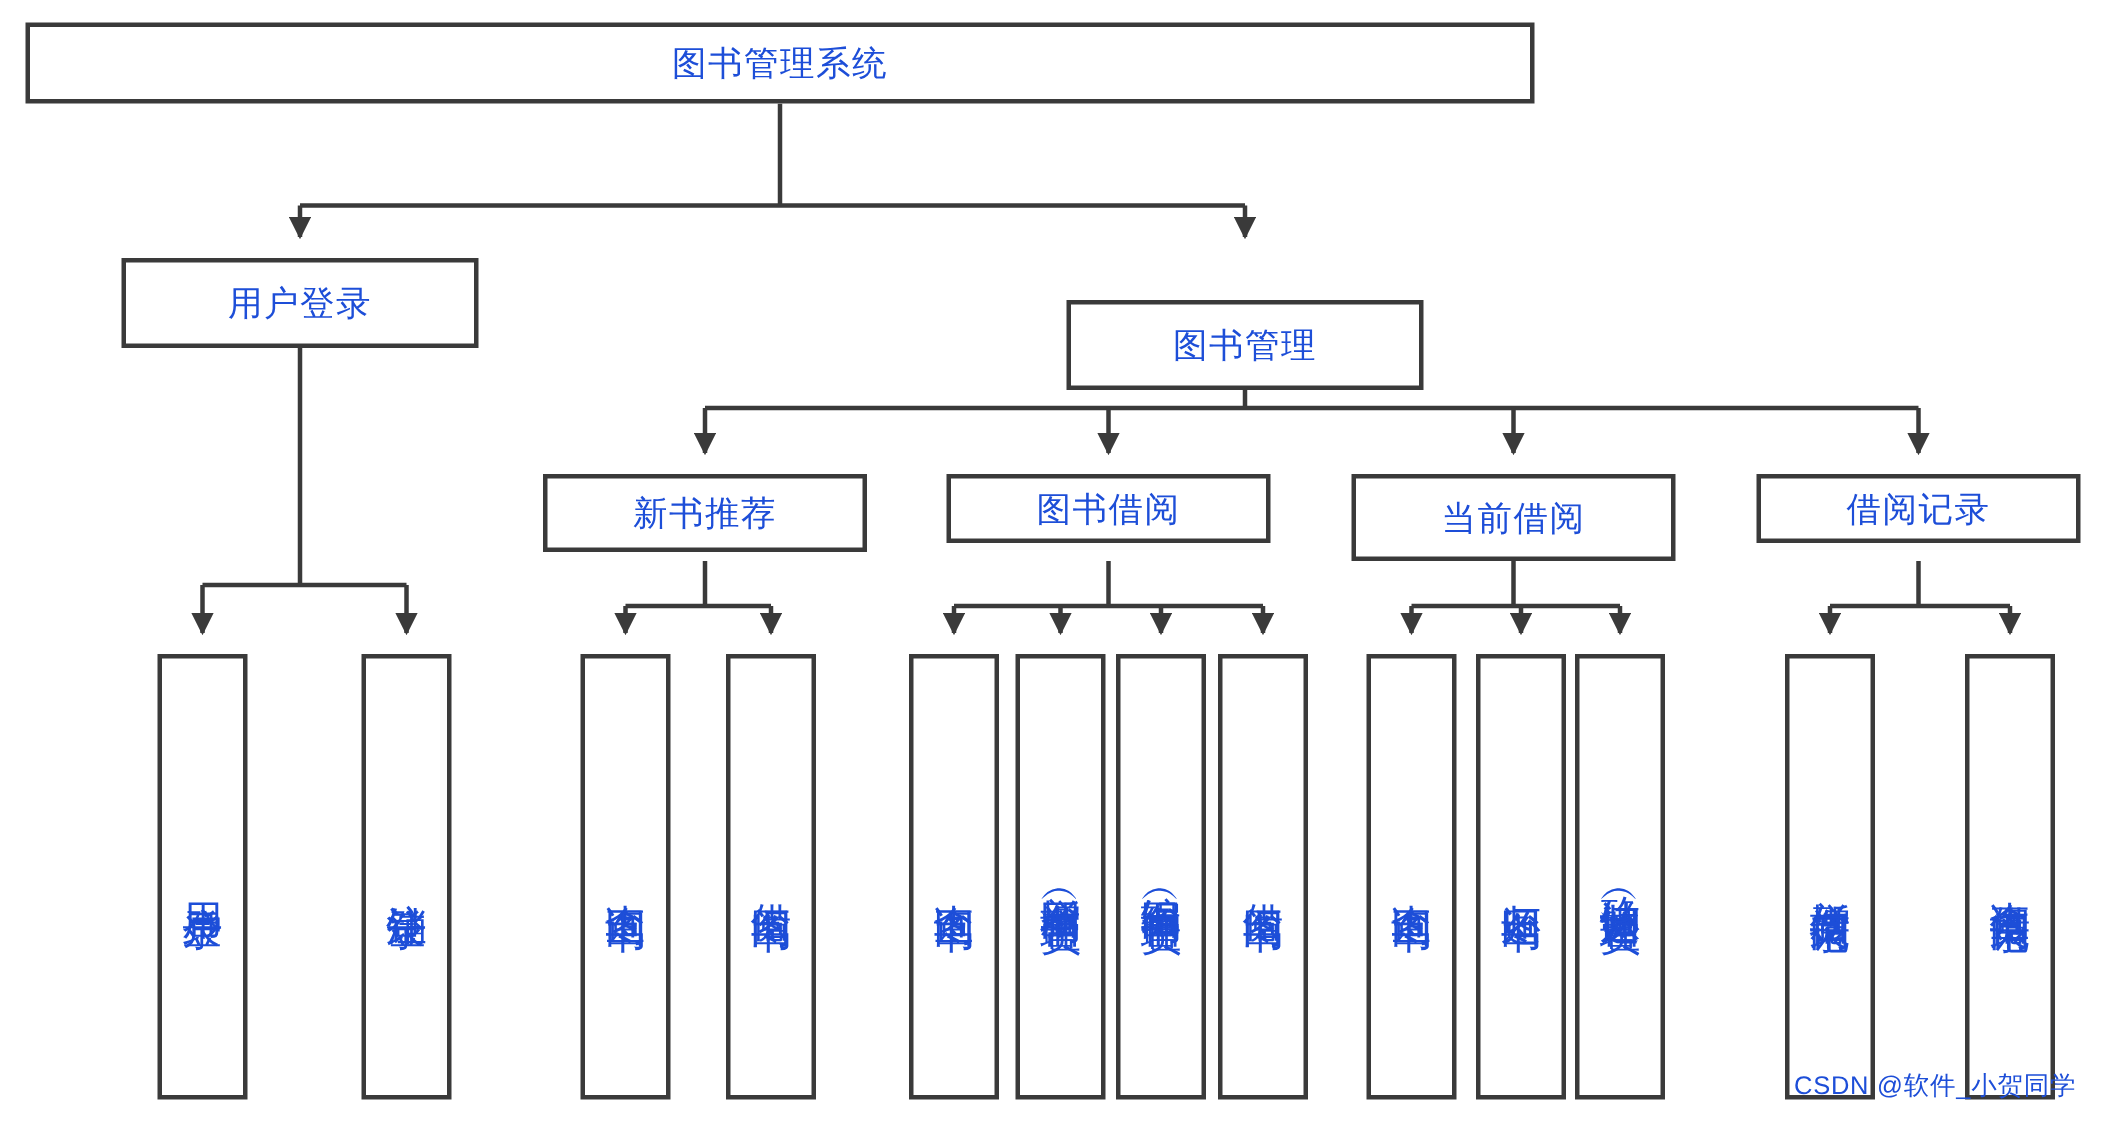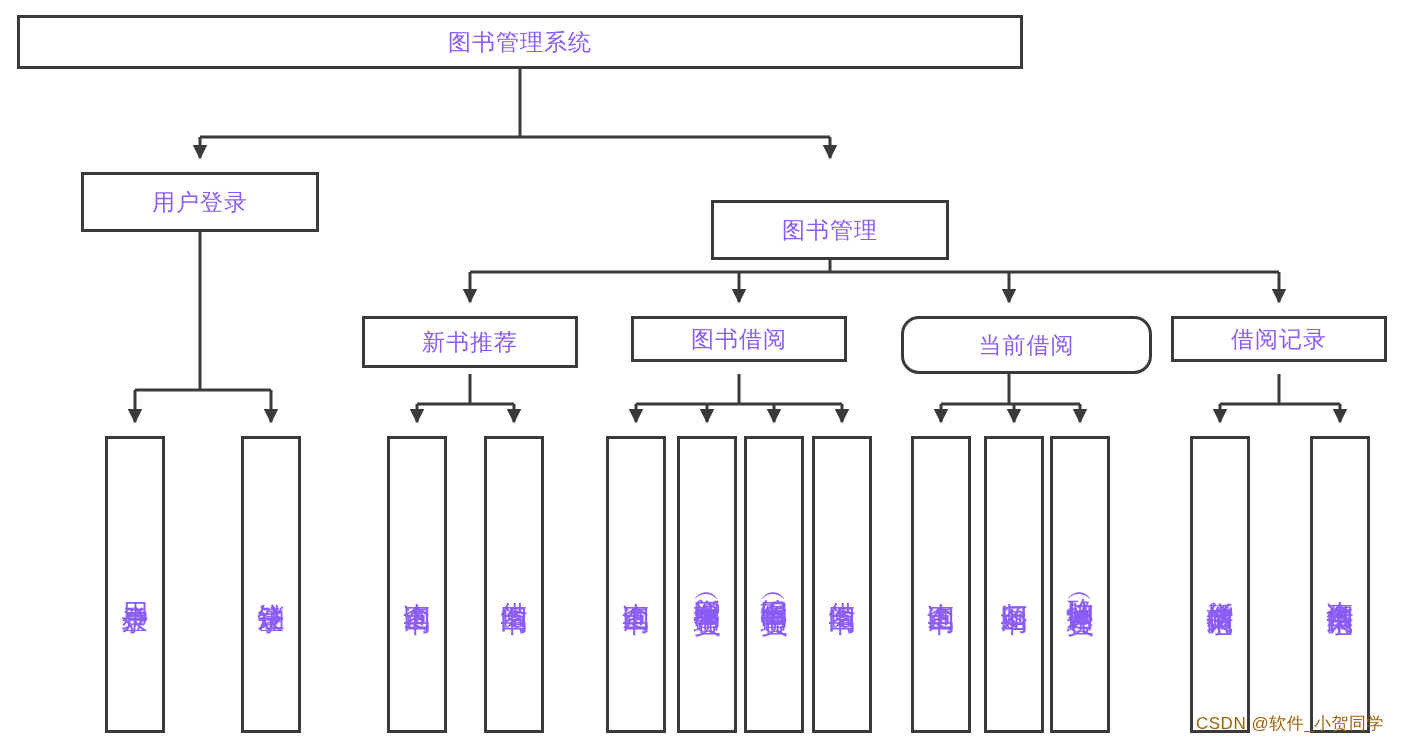--- a/index.html
+++ b/index.html
@@ -26,21 +26,21 @@
     pointer-events: none;
   }
   .node {
     position: absolute;
     box-sizing: border-box;
     background: #ffffff;
     border: 3px solid #3a3a3a;
     display: flex;
     align-items: center;
     justify-content: center;
-    color: #8b5cf6;
+    color: #1d4ed8;
   }
   .node.horiz {
     font-size: 23px;
     letter-spacing: 1px;
   }
   .node.vert {
     writing-mode: vertical-rl;
     text-orientation: upright;
     font-size: 27px;
     line-height: 1.04;
@@ -50,21 +50,21 @@
   }
   .node.vert .vtext {
     writing-mode: vertical-rl;
     text-orientation: upright;
     display: block;
     white-space: nowrap;
   }
   .watermark {
     position: absolute;
     font-size: 17px;
-    color: #a16207;
+    color: #1d4ed8;
     letter-spacing: 0.5px;
     white-space: nowrap;
     user-select: none;
   }
 </style>
 </head>
 <body>
 
 <div id="canvas">
 
@@ -128,21 +128,21 @@
   <div class="node horiz" style="left:711px;top:172px;width:238px;height:60px;margin-top:28px;">
     <span>图书管理</span>
   </div>
 
   <div class="node horiz" style="left:362px;top:316px;width:216px;height:52px;">
     <span>新书推荐</span>
   </div>
   <div class="node horiz" style="left:631px;top:316px;width:216px;height:46px;">
     <span>图书借阅</span>
   </div>
-  <div class="node horiz" style="left:901px;top:316px;width:251px;height:58px;border-radius:18px;">
+  <div class="node horiz" style="left:901px;top:316px;width:216px;height:58px;">
     <span>当前借阅</span>
   </div>
   <div class="node horiz" style="left:1171px;top:316px;width:216px;height:46px;">
     <span>借阅记录</span>
   </div>
 
   <div class="node vert" style="left:105px;top:436px;width:60px;height:297px;">
     <span class="vtext">用户登录</span>
   </div>
   <div class="node vert" style="left:241px;top:436px;width:60px;height:297px;">

